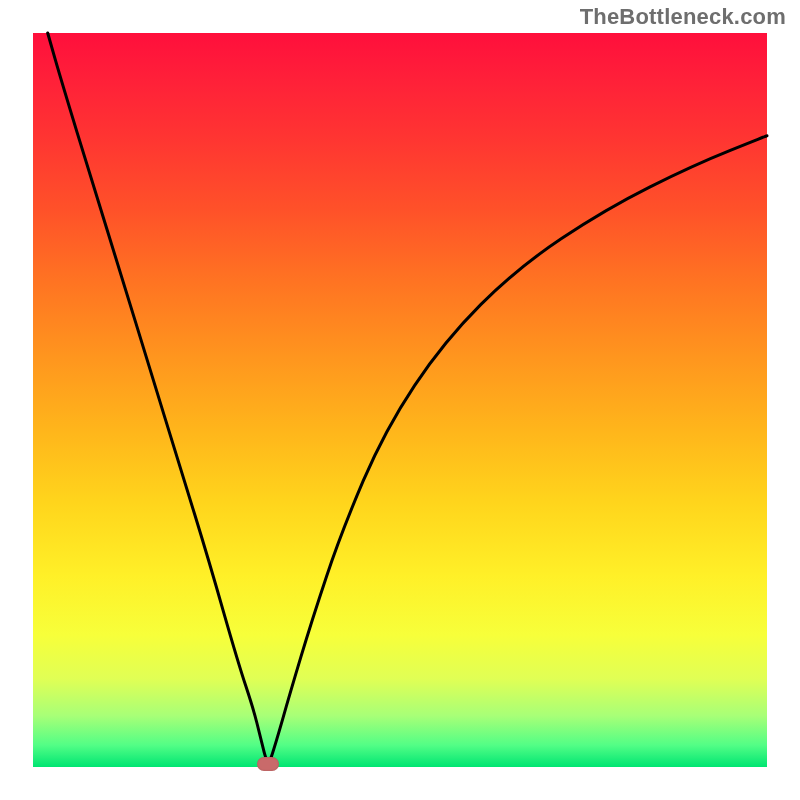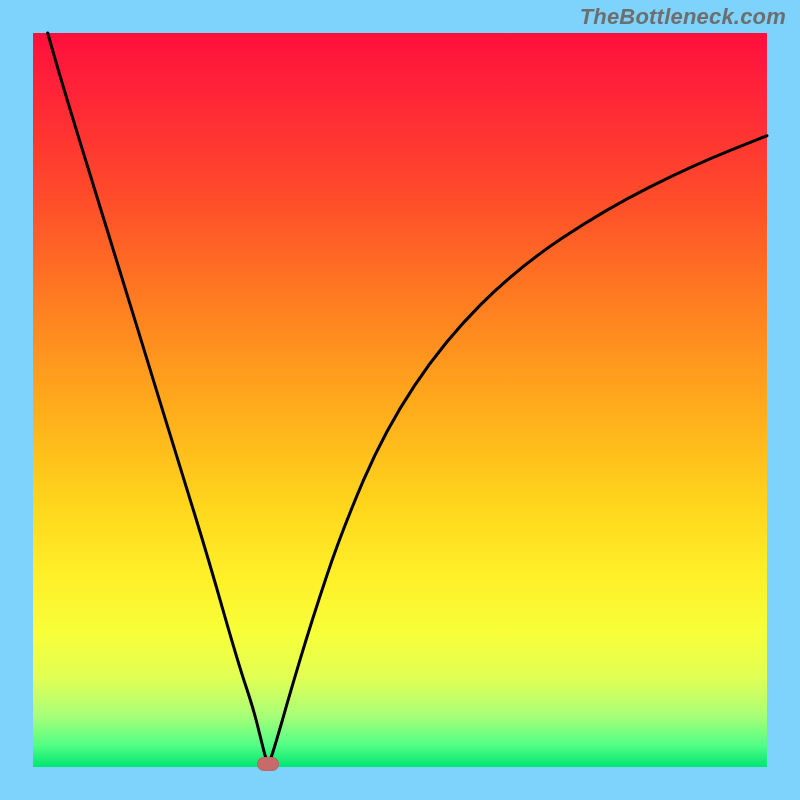--- a/index.html
+++ b/index.html
@@ -8,22 +8,21 @@
     width: 800px;
     height: 800px;
     background: #000;
     font-family: Arial, Helvetica, sans-serif;
     overflow: hidden;
   }
   .frame {
     position: relative;
     width: 800px;
     height: 800px;
-    background: #7dd3fc;
-    font-style: italic;
+    background: #ffffff;
   }
   .watermark {
     position: absolute;
     top: 4px;
     right: 14px;
     color: #6e6e6e;
     font-size: 22px;
     font-weight: 600;
     letter-spacing: 0.2px;
     pointer-events: none;

